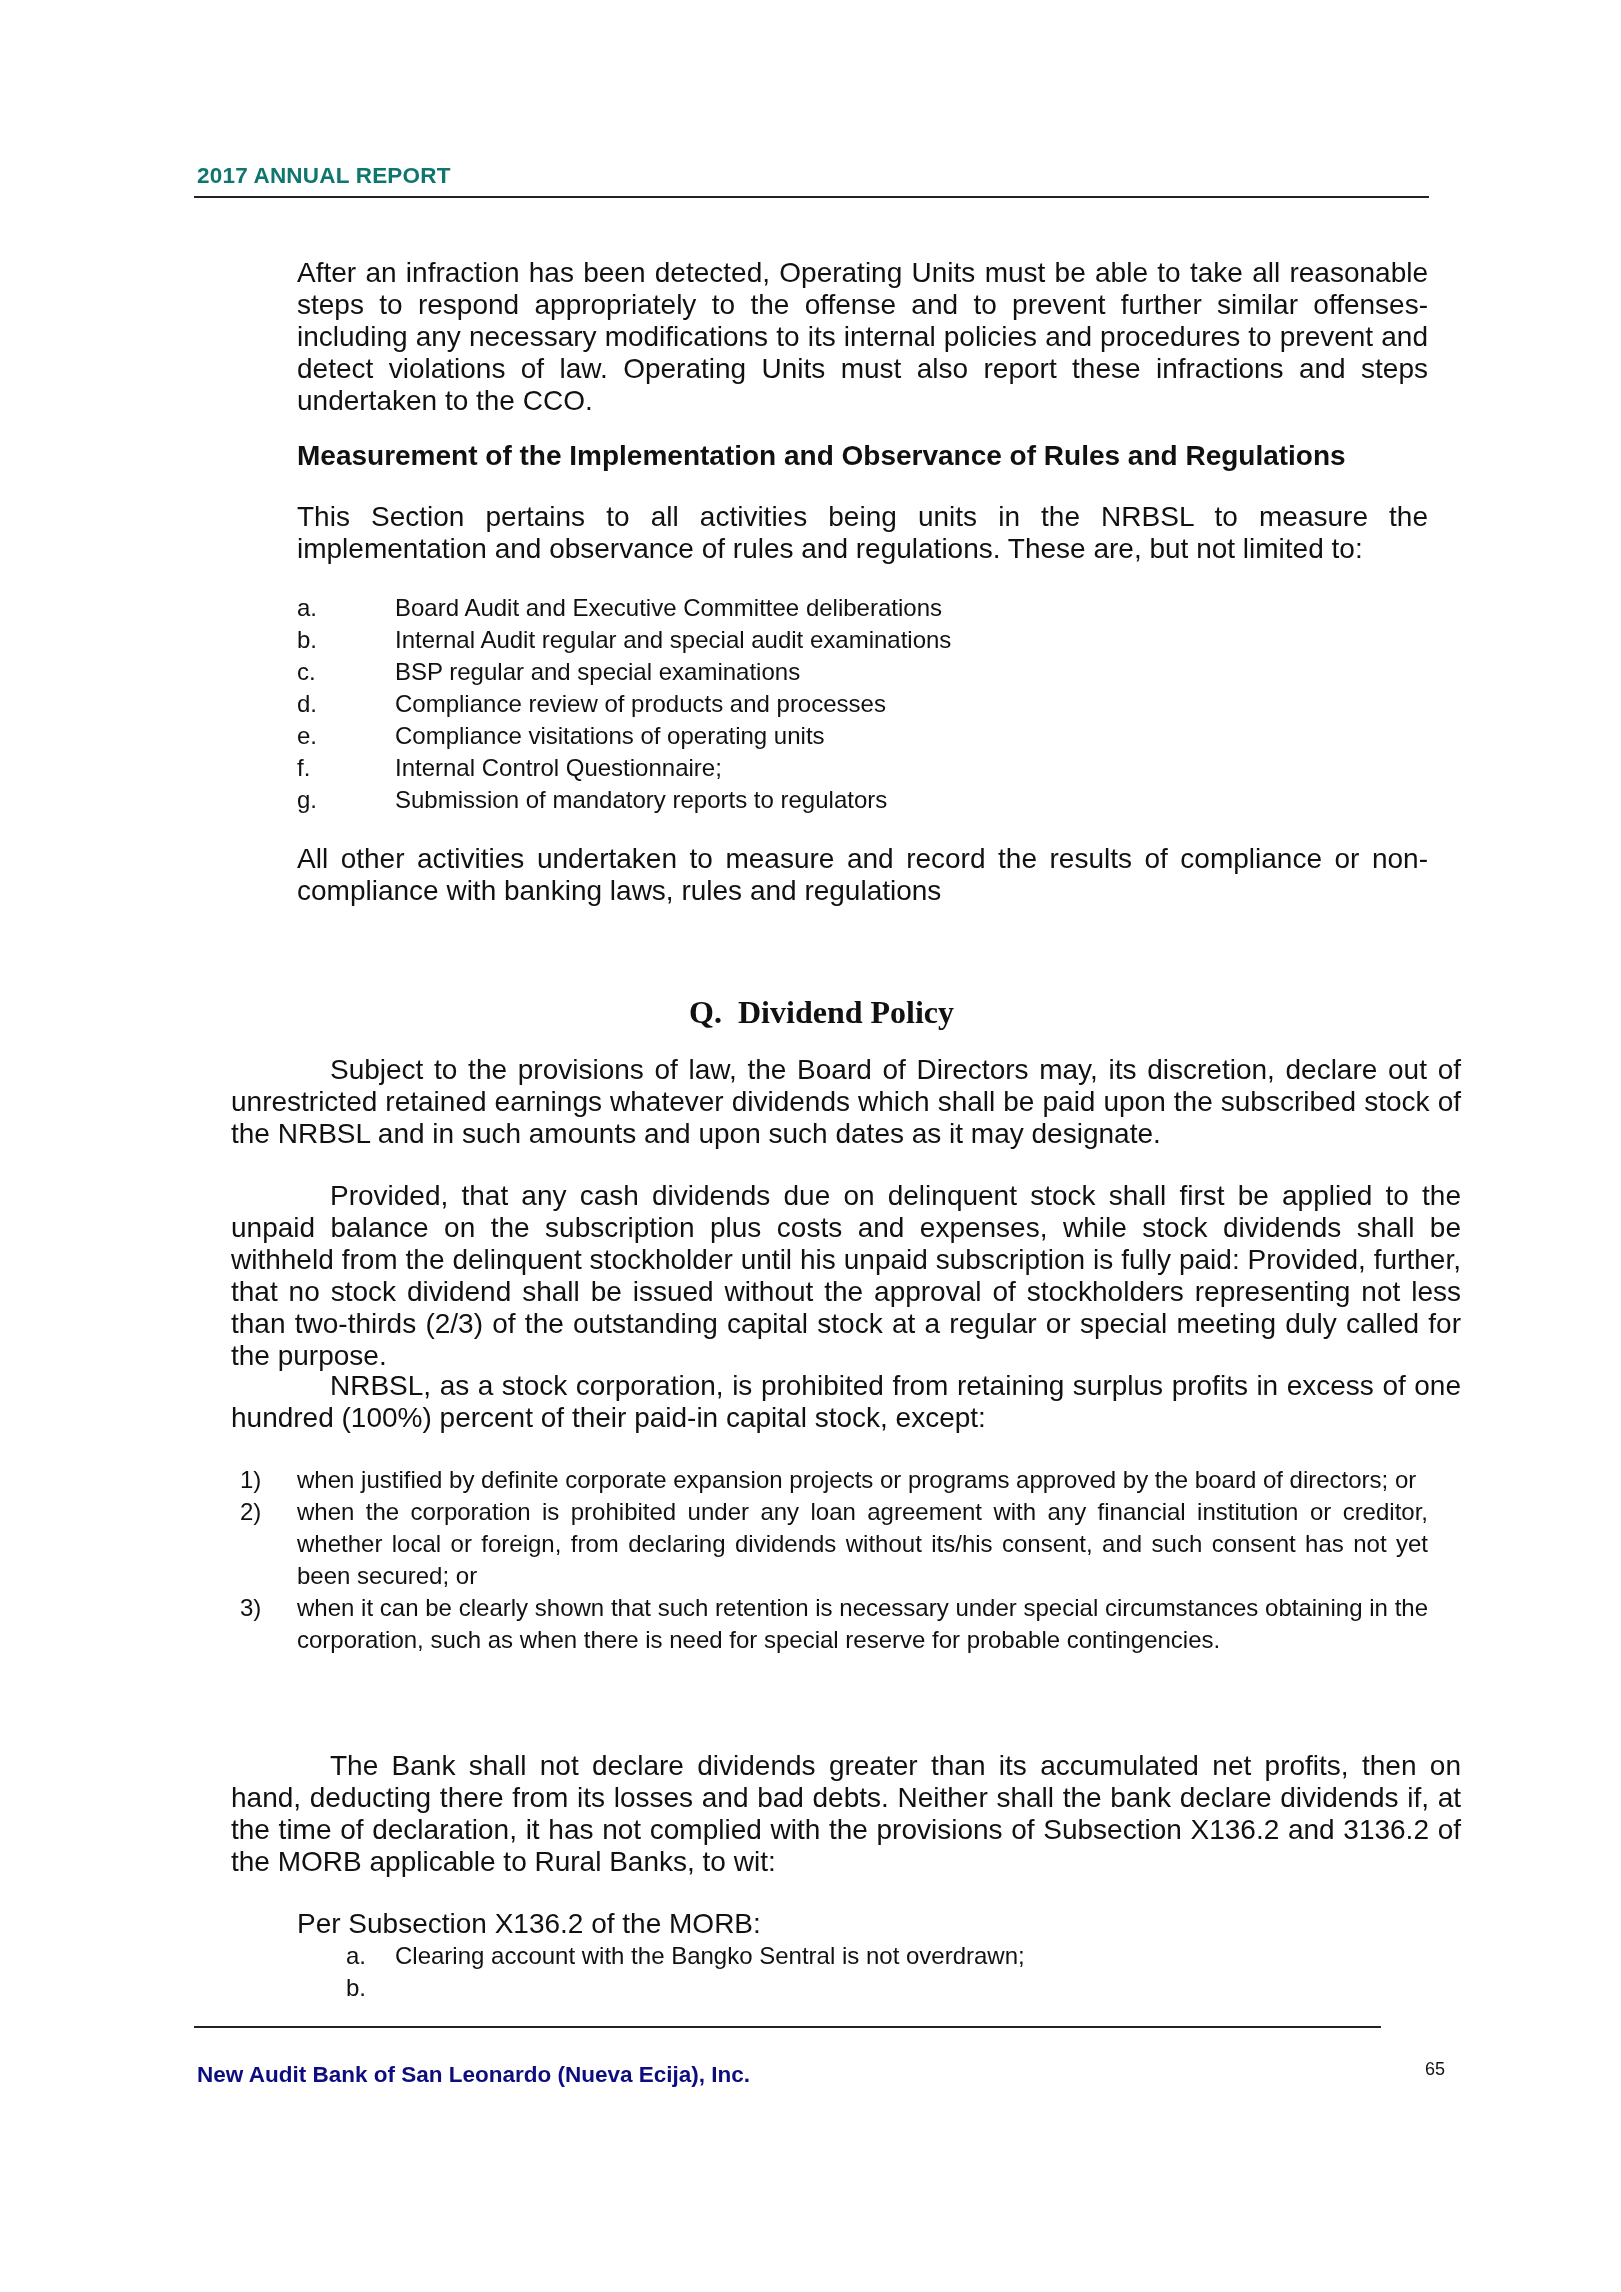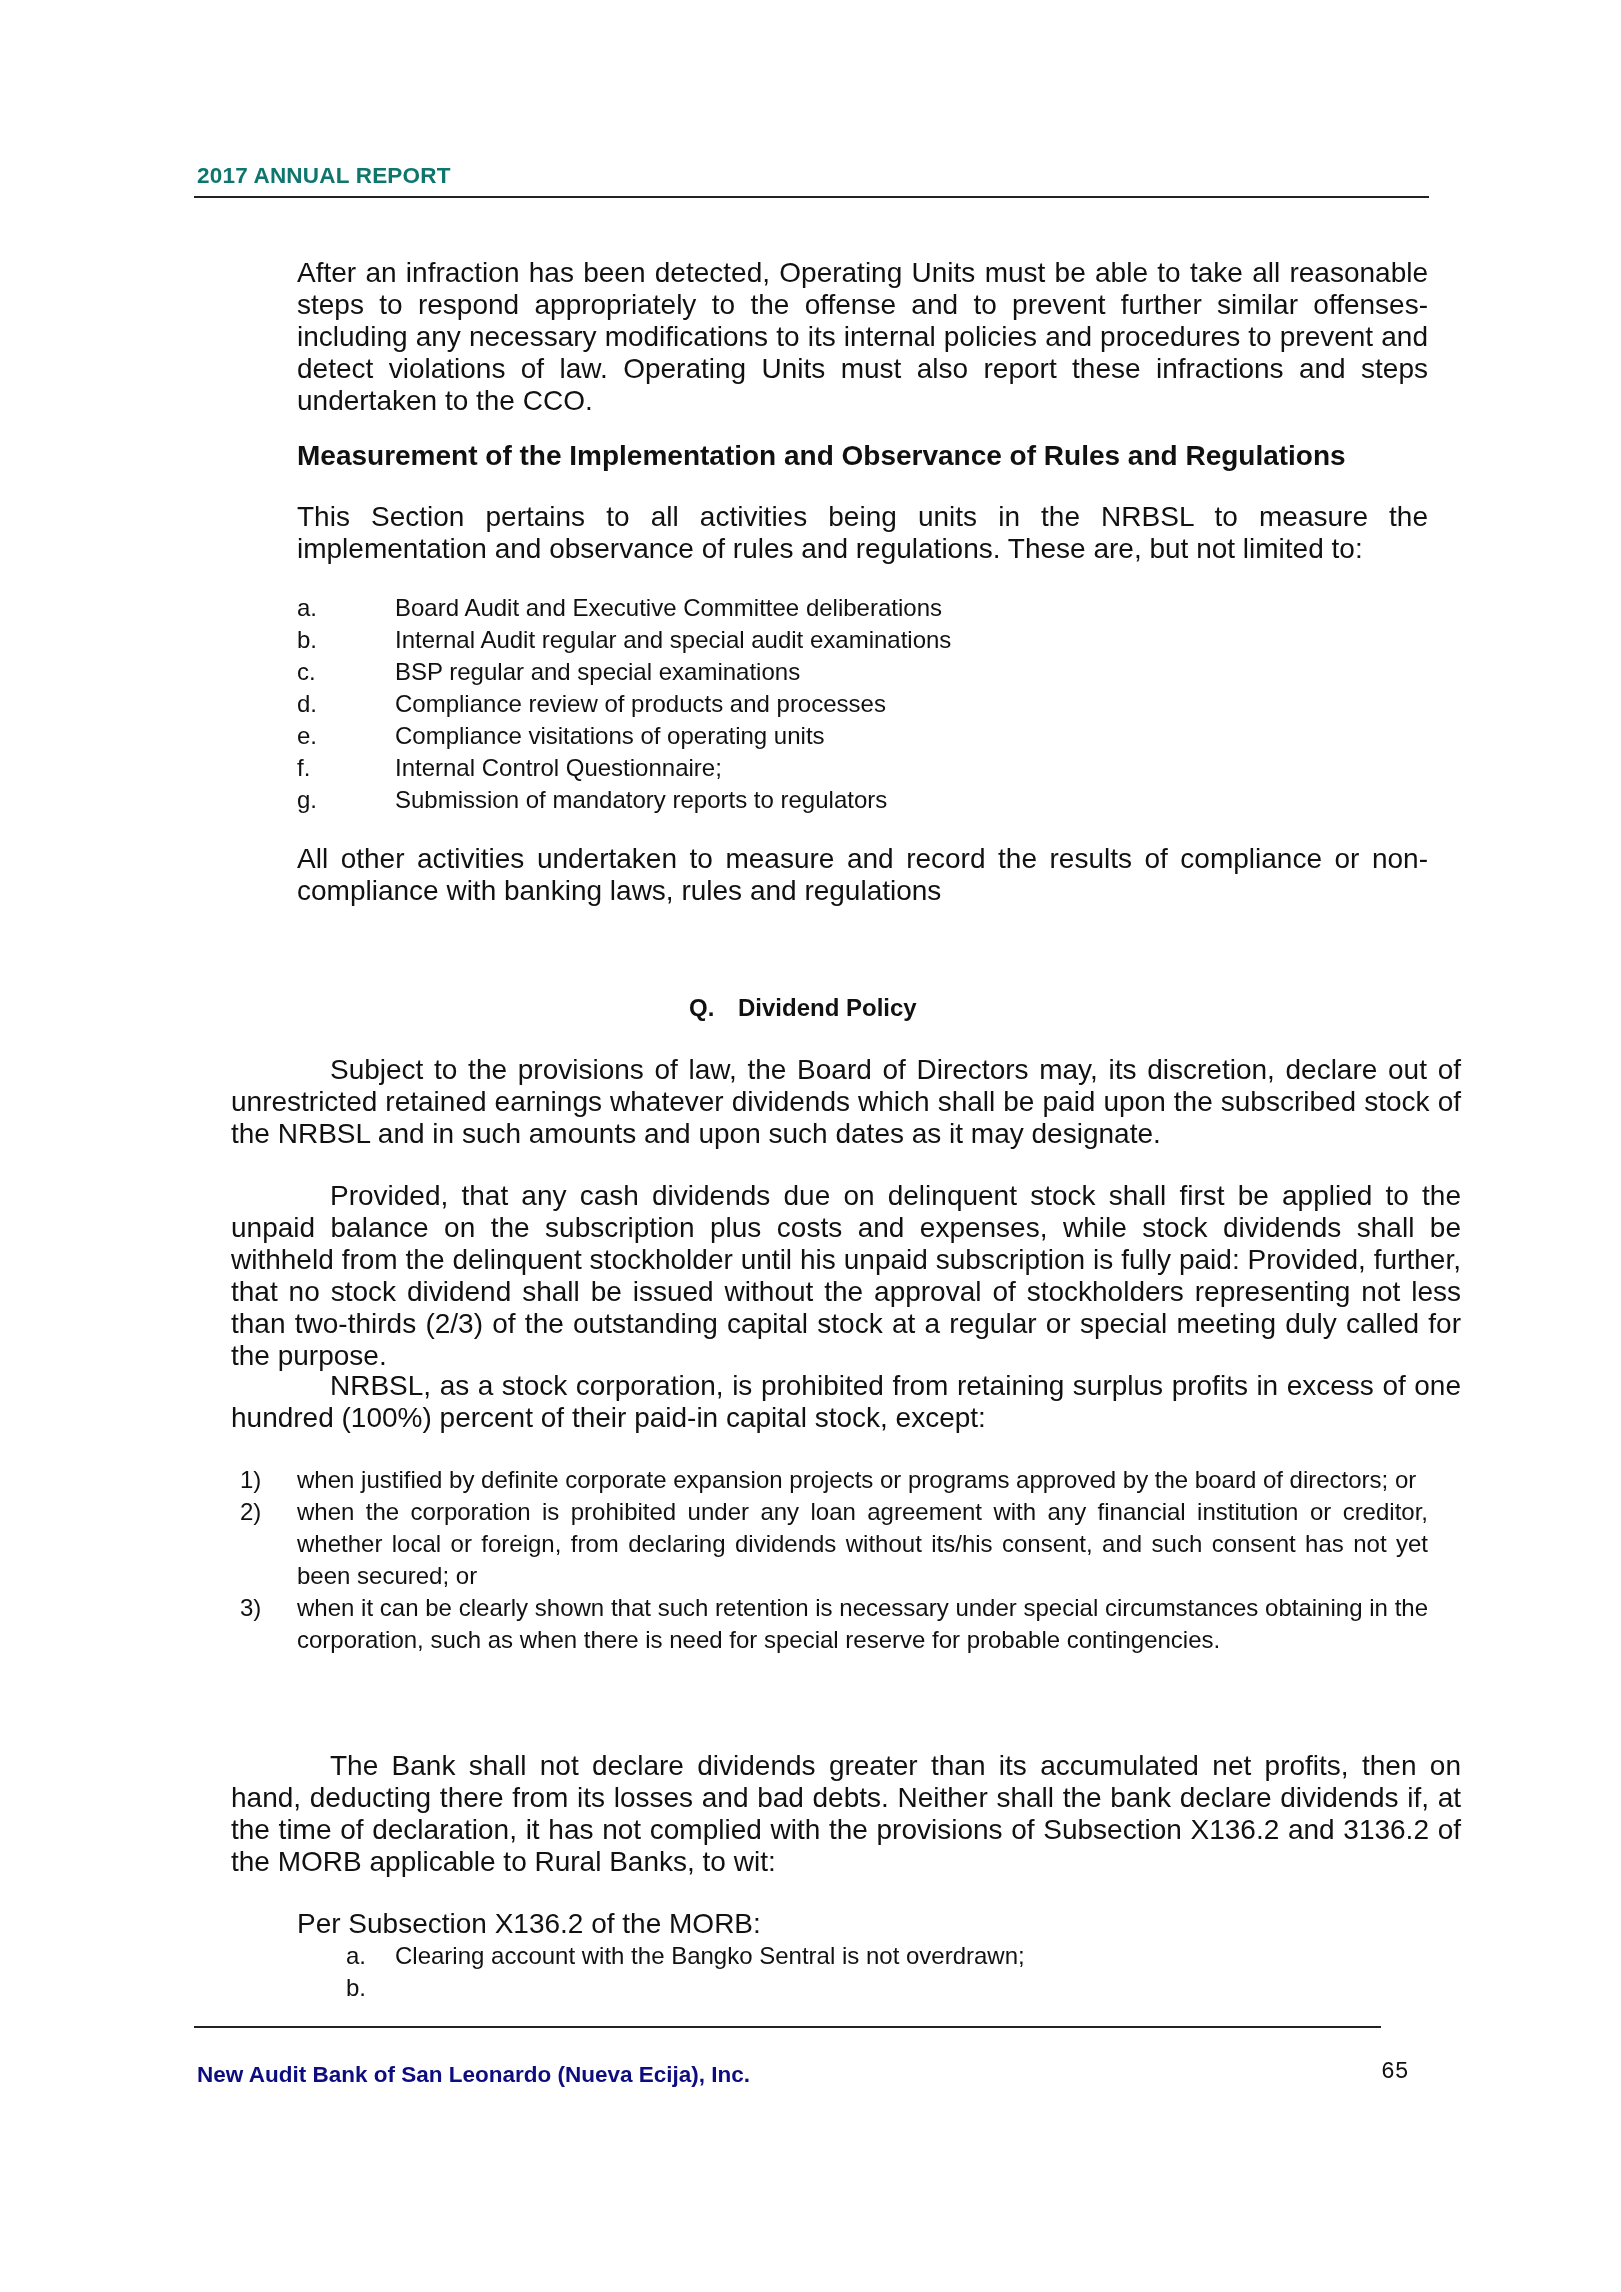--- a/index.html
+++ b/index.html
@@ -5,29 +5,29 @@
   html, body { margin:0; padding:0; background:#ffffff; }
   body { width:1621px; height:2293px; position:relative; overflow:hidden;
          font-family:"Liberation Sans", sans-serif; color:#111; }
   .header-title { position:absolute; left:197px; top:163px; font-size:22.5px; font-weight:bold;
                   color:#0f766e; letter-spacing:0.2px; }
   .rule-top { position:absolute; left:194px; top:196px; width:1235px; height:0;
               border-top:2px solid #222; }
   .rule-bottom { position:absolute; left:194px; top:2026px; width:1187px; height:0;
                  border-top:2px solid #222; }
   .footer-title { position:absolute; left:197px; top:2062px; font-size:22.5px; font-weight:bold; color:#0d0d80; }
-  .page-number { position:absolute; left:1381px; top:2059px; font-family:Liberation Mono, monospace;
-                 font-size:23px; color:#111; }
+  .page-number { position:absolute; left:1425px; top:2059px; font-family:Liberation Sans, sans-serif;
+                 font-size:18px; color:#111; }
 
   .text { position:absolute; font-size:28px; line-height:32px; text-align:justify; }
   .block-indent { left:297px; width:1131px; }
   .block-full { left:198px; width:1230px; }
   .first-indent { text-indent:99px;margin-left:33px; }
   .bold { font-weight:bold; }
-  .heading-center { position:absolute; left:689px; top:994px; font-size:24px; font-weight:bold; }
+  .heading-center { position:absolute; left:689px; top:994px; font-size:32px; font-weight:bold;font-family:Liberation Serif, serif; }
   .heading-center .q-letter { display:inline-block; width:49px; }
 
   .alpha-list { position:absolute; left:297px; top:592px; font-size:24px; line-height:32px; }
   .alpha-item { display:flex; }
   .alpha-item .marker { width:98px; }
 
   .num-list { position:absolute; left:240px; width:1188px; font-size:24px; line-height:32px; }
   .num-item { display:flex; }
   .num-item .marker { width:57px; flex:none; }
   .num-item .body { flex:1; text-align:justify; }

